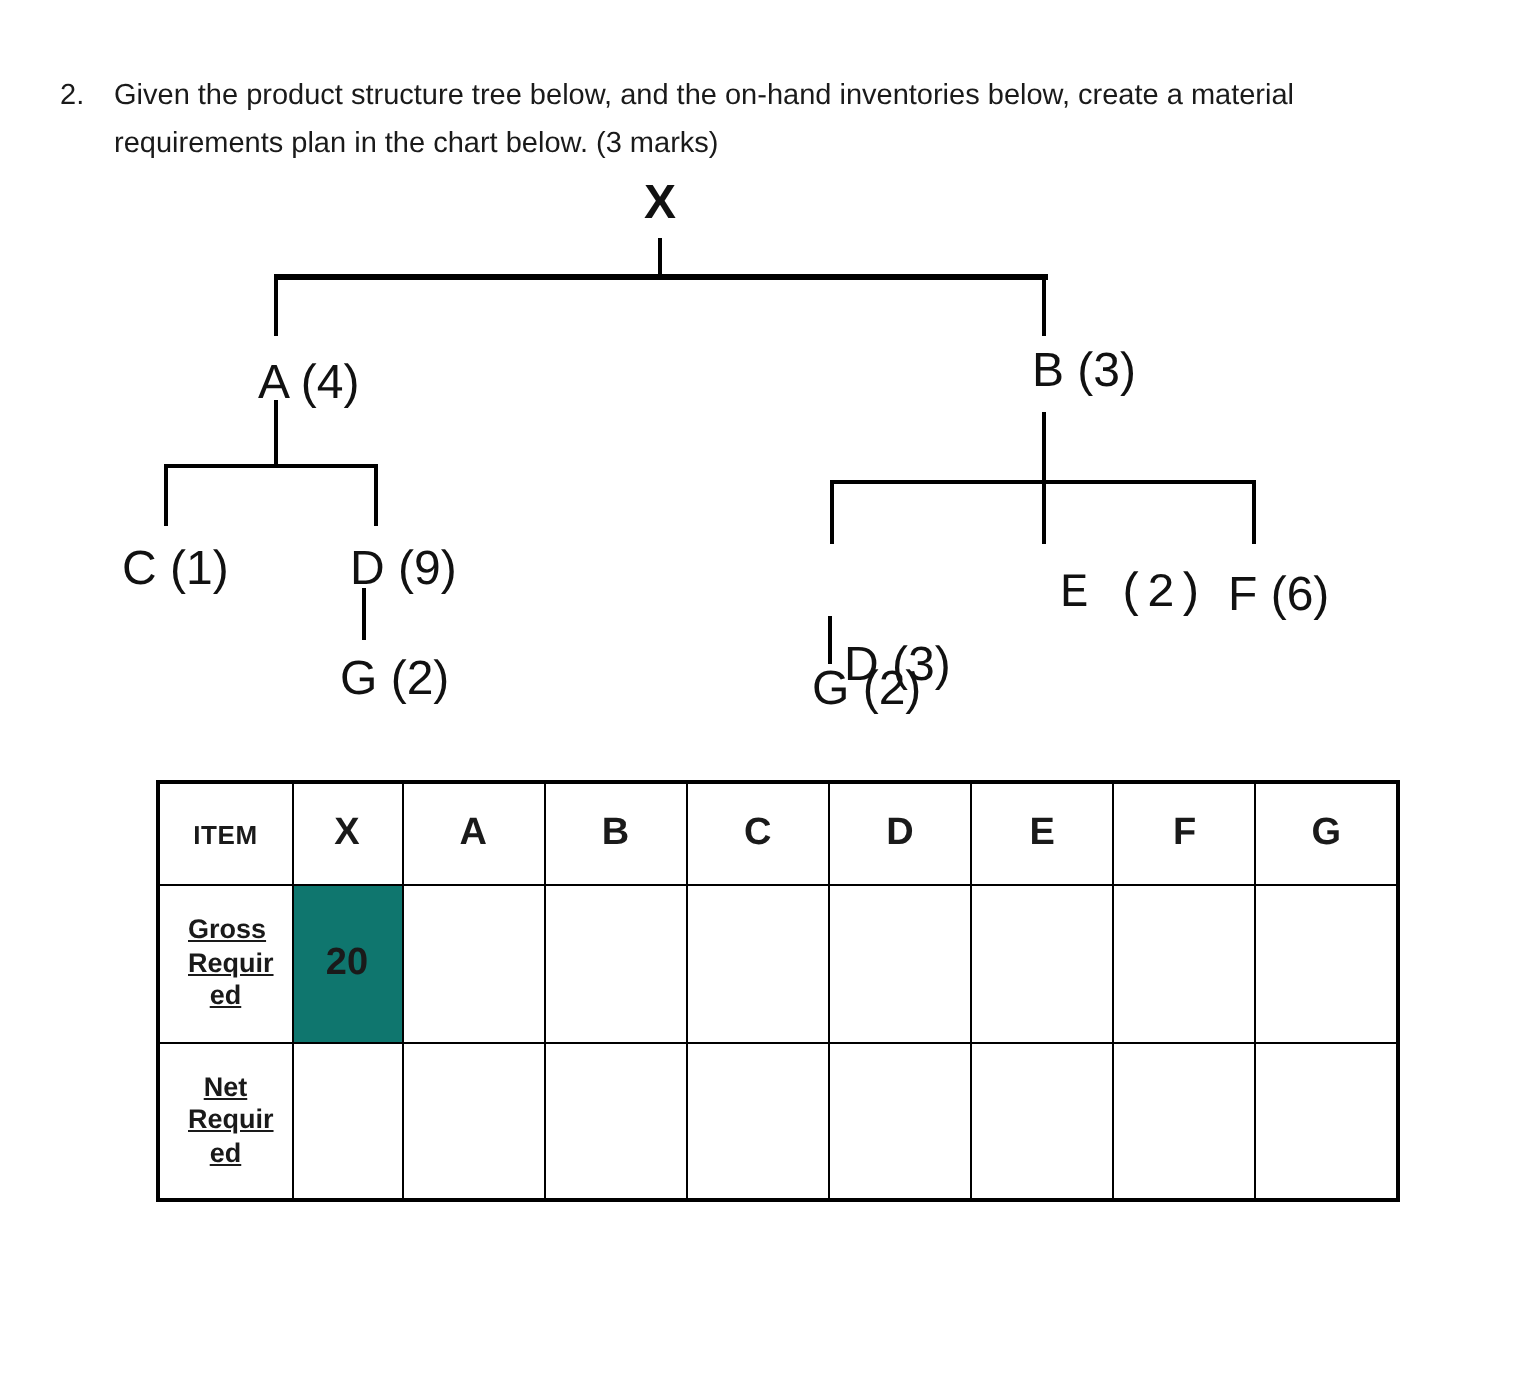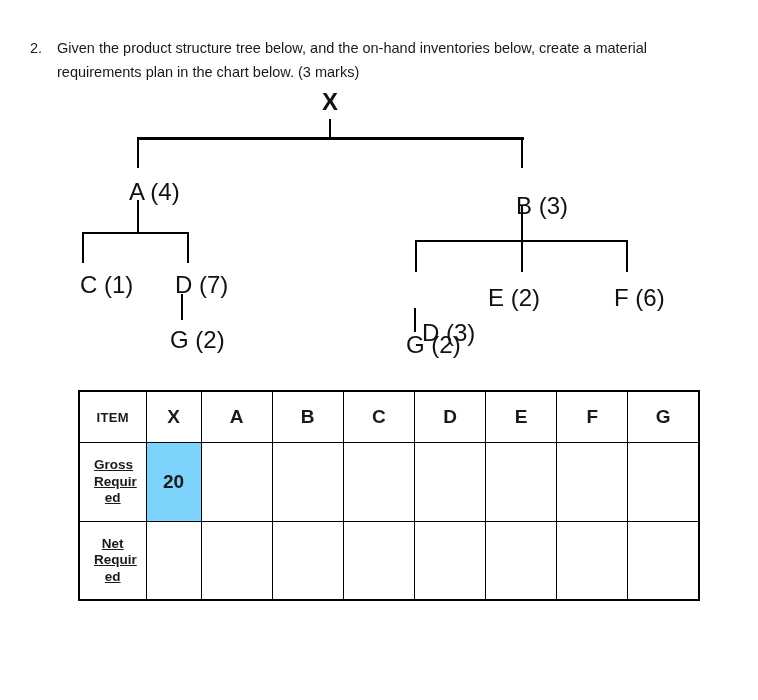--- a/index.html
+++ b/index.html
@@ -116,26 +116,26 @@
     <div class="edge" style="left:187px; top:232px; width:2px;  height:31px;"></div>
     <div class="edge" style="left:181px; top:294px; width:2px;  height:26px;"></div>
     <div class="edge" style="left:521px; top:206px; width:2px;  height:66px;"></div>
     <div class="edge" style="left:415px; top:240px; width:213px; height:2px;"></div>
     <div class="edge" style="left:415px; top:240px; width:2px;  height:32px;"></div>
     <div class="edge" style="left:626px; top:240px; width:2px;  height:32px;"></div>
     <div class="edge" style="left:414px; top:308px; width:2px;  height:24px;"></div>
 
     <div class="node root" style="left:318px; top:88px;">X</div>
     <div class="node" style="left:129px; top:178px;">A (4)</div>
-    <div class="node" style="left:516px; top:192px;">B (3)</div>
-    <div class="node" style="left:80px;  top:271px;">C (1)</div>
-    <div class="node" style="left:175px; top:271px;">D (7)</div>
+    <div class="node" style="left:516px; top:172px;">B (3)</div>
+    <div class="node" style="left:61px;  top:271px;">C (1)</div>
+    <div class="node" style="left:175px; top:271px;">D (9)</div>
     <div class="node" style="left:170px; top:326px;">G (2)</div>
     <div class="node" style="left:422px; top:284px;margin-top:35px;">D (3)</div>
-    <div class="node" style="left:488px; top:284px;">E (2)</div>
+    <div class="node" style="left:530px; top:284px;font-family:Liberation Mono, monospace;">E (2)</div>
     <div class="node" style="left:614px; top:284px;text-align:center;">F (6)</div>
     <div class="node" style="left:406px; top:331px;">G (2)</div>
   </div>
 
   <table class="mrp">
     <colgroup>
       <col style="width:67px">
       <col style="width:55px">
       <col>
         <col>
@@ -154,21 +154,21 @@
         <td class="col-head">C</td>
         <td class="col-head">D</td>
         <td class="col-head">E</td>
         <td class="col-head">F</td>
         <td class="col-head">G</td>
       </tr>
       <tr class="r0">
         <td class="rlabel">Gross
 Requir
 ed</td>
-        <td class="val" style="background-color: #7dd3fc;">20</td>
+        <td class="val" style="background-color: #0f766e;">20</td>
         <td class="val"></td>
         <td class="val"></td>
         <td class="val"></td>
         <td class="val"></td>
         <td class="val"></td>
         <td class="val"></td>
         <td class="val"></td>
       </tr>
       <tr class="r2">
         <td class="rlabel">Net

